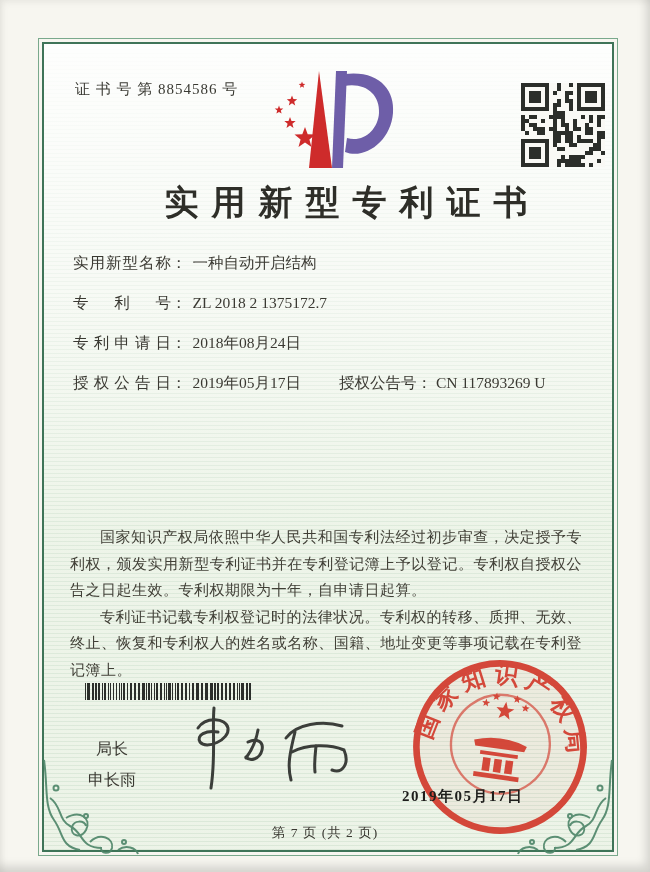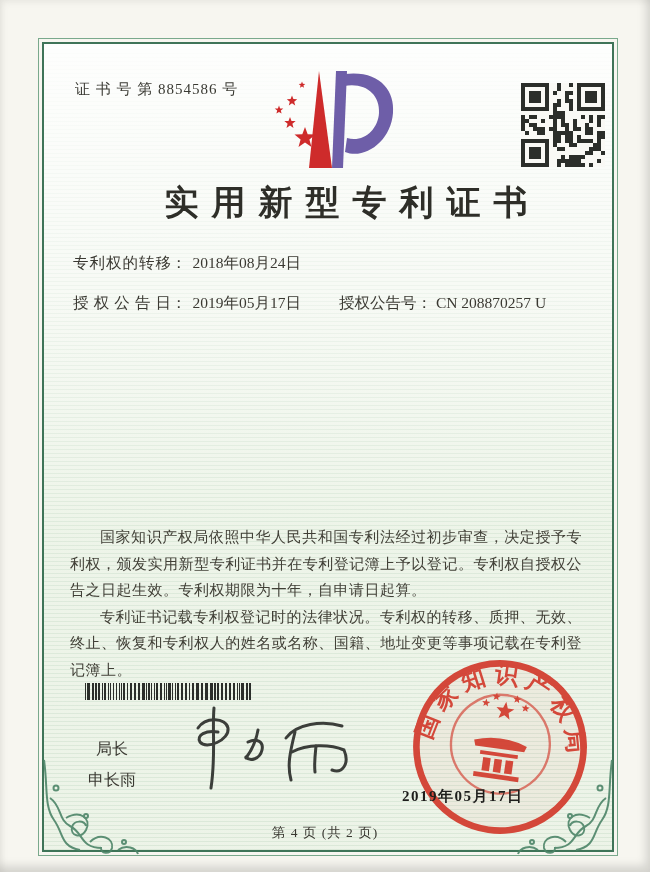--- a/index.html
+++ b/index.html
@@ -217,24 +217,30 @@
         <rect x="0" y="56" width="28" height="28"></rect>
         <rect x="4" y="60" width="20" height="20" fill="#f9f9f5"></rect>
         <rect x="8" y="64" width="12" height="12"></rect>
       </g>
   </svg>
 
   <div class="title">实用新型专利证书</div>
 
   <div class="fields">
     <div class="frow">
-      <span class="flabel">专利权的转移</span><span>：</span><span class="fvalue">2018年08月24日</span>
+      <span class="flabel">实用新型名称</span><span>：</span><span class="fvalue">一种自动开启结构</span>
     </div>
     <div class="frow">
-      <span class="flabel">授权公告日</span><span>：</span><span class="fvalue">2019年05月17日</span><span class="grant-pair2"><span>授权公告号</span><span>：</span> <span>CN 208870257 U</span></span>
+      <span class="flabel">专利号</span><span>：</span><span class="fvalue">ZL 2018 2 1375172.7</span>
+    </div>
+    <div class="frow">
+      <span class="flabel">专利申请日</span><span>：</span><span class="fvalue">2018年08月24日</span>
+    </div>
+    <div class="frow">
+      <span class="flabel">授权公告日</span><span>：</span><span class="fvalue">2019年05月17日</span><span class="grant-pair2"><span>授权公告号</span><span>：</span> <span>CN 117893269 U</span></span>
     </div>
   </div>
 
   <div class="paras">
     <p>国家知识产权局依照中华人民共和国专利法经过初步审查，决定授予专利权，颁发实用新型专利证书并在专利登记簿上予以登记。专利权自授权公告之日起生效。专利权期限为十年，自申请日起算。</p>
     <p>专利证书记载专利权登记时的法律状况。专利权的转移、质押、无效、终止、恢复和专利权人的姓名或名称、国籍、地址变更等事项记载在专利登记簿上。</p>
   </div>
 
   <svg class="barcode" width="172" height="17" viewBox="0 0 172 17">
     <g id="barcode-bars" fill="#2b2e2a">
@@ -327,14 +333,14 @@
       <rect x="80" y="106" width="40" height="4"></rect>
       <rect x="84" y="113" width="8" height="14"></rect>
       <rect x="96" y="113" width="8" height="14"></rect>
       <rect x="108" y="113" width="8" height="14"></rect>
       <rect x="76" y="129" width="48" height="5"></rect>
       <circle cx="100" cy="97" r="52" fill="none" stroke="#d23a2c" stroke-width="2.5" opacity="0.7"></circle>
     </g>
   </svg>
   <div class="seal-date">2019年05月17日</div>
 
-  <div class="footer">第 4 页 (共 2 页)</div>
+  <div class="footer">第 7 页 (共 2 页)</div>
 </div>
 
 </body></html>

